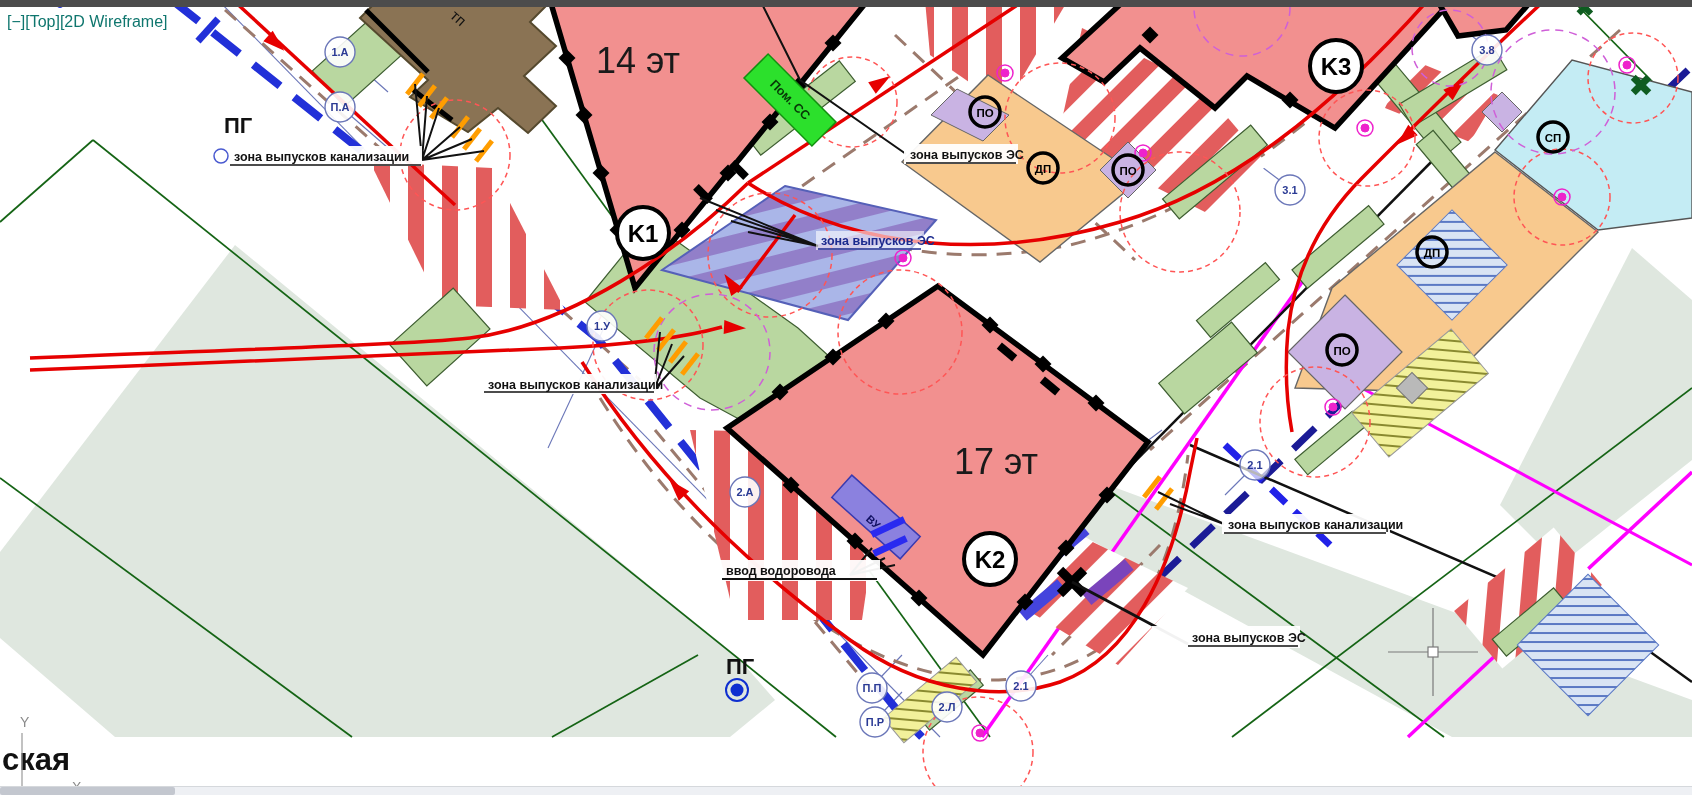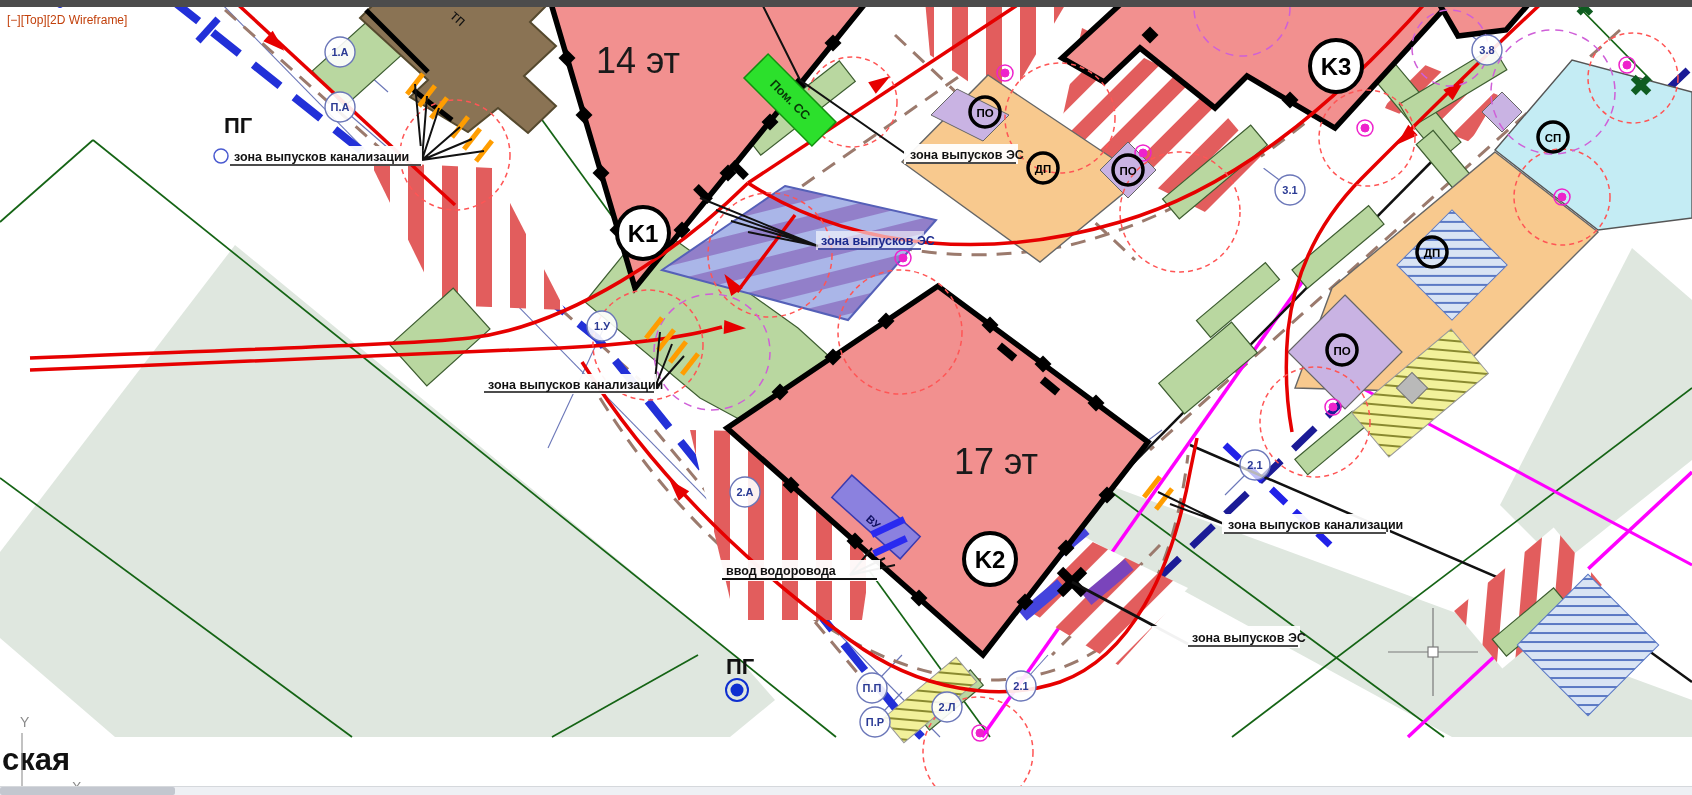--- a/index.html
+++ b/index.html
@@ -1,19 +1,19 @@
 <!DOCTYPE html>
 <html><head>
 <meta charset="utf-8">
 <style>
   html,body{margin:0;padding:0;background:#fff;}
   #app{position:relative;width:1692px;height:795px;overflow:hidden;background:#fff;
        font-family:"Liberation Sans","DejaVu Sans",sans-serif;}
   #topbar{position:absolute;left:0;top:0;width:1692px;height:7px;background:#4c4c4c;}
-  #vpctl{position:absolute;left:7px;top:13px;font-size:12px;color:#c2410c;letter-spacing:0;}
+  #vpctl{position:absolute;left:7px;top:13px;font-size:16px;color:#0f766e;letter-spacing:0;}
   #vpctl span{cursor:pointer;}
   #canvas{position:absolute;left:0;top:0;}
   #hscroll{position:absolute;left:0;top:786px;width:1692px;height:9px;background:#eef0f4;border-top:1px solid #d5d8dc;box-sizing:border-box;}
   #hthumb{position:absolute;left:0;top:787px;width:175px;height:8px;background:#c3c7cf;border-radius:2px;}
   text{font-family:"Liberation Sans","DejaVu Sans",sans-serif;}
   .lbl{font-size:12.5px;font-weight:600;fill:#111;}
   .node-t{font-size:11px;font-weight:600;fill:#2a3a94;}
   .fac-t{font-size:11.5px;font-weight:700;fill:#000;}
   .k-t{font-size:24px;font-weight:700;fill:#000;}
   .flr{font-size:36px;font-weight:500;fill:#1a1a1a;}

